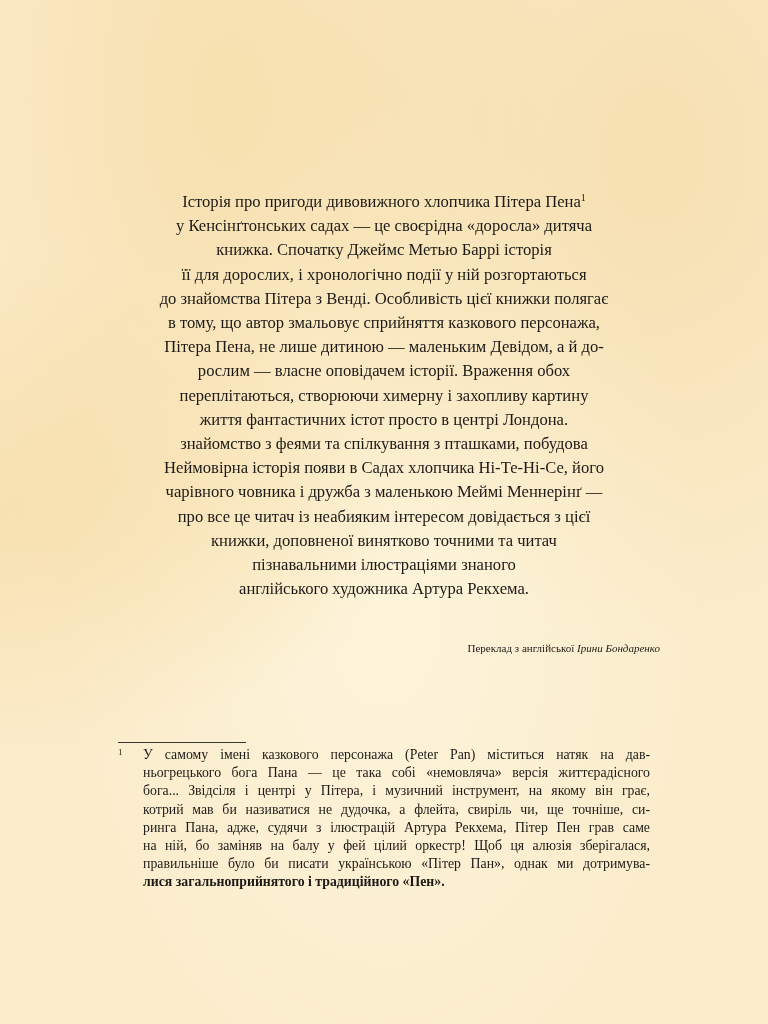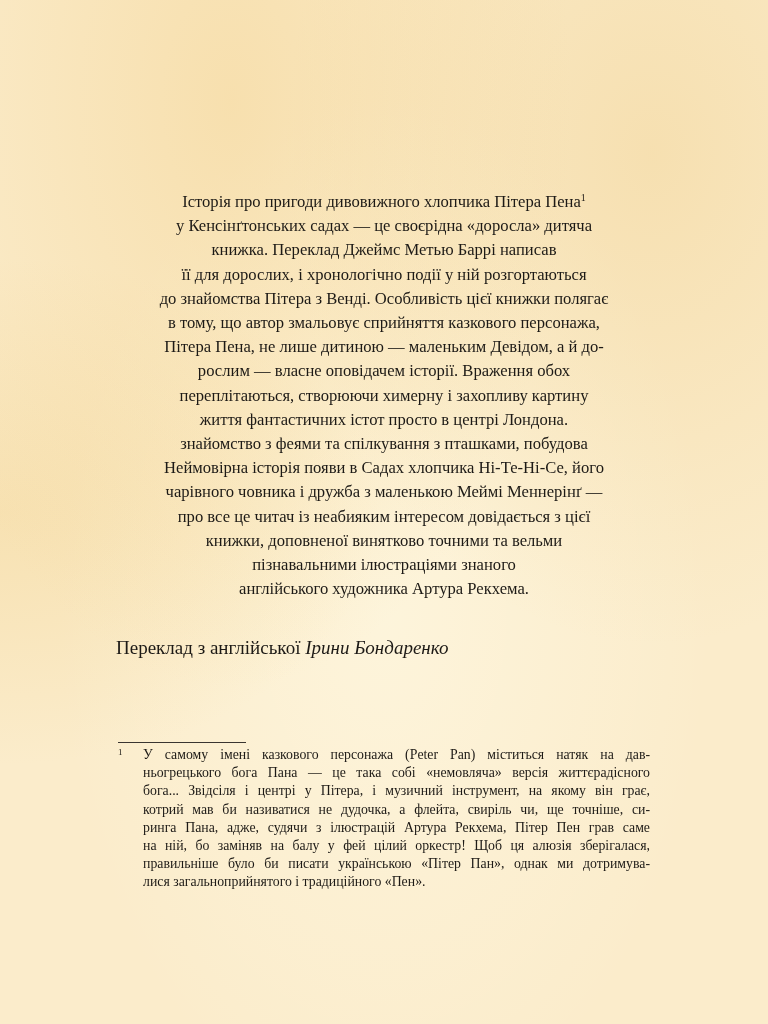--- a/index.html
+++ b/index.html
@@ -38,25 +38,25 @@
     display: block;
     white-space: nowrap;
   }
   .main-text sup {
     font-size: 10px;
     line-height: 0;
     vertical-align: 6px;
   }
   .translator {
     position: absolute;
-    left: 116px;
+    left: 132px;
     top: 637px;
     width: 528px;
-    text-align: left;
-    font-size: 19px;
+    text-align: right;
+    font-size: 11px;
     line-height: 22px;
   }
   .translator .name {
     font-style: italic;
   }
   .fn-rule {
     position: absolute;
     left: 118px;
     top: 742px;
     width: 128px;
@@ -81,43 +81,44 @@
     margin-left: 25px;
   }
   .footnote .fline {
     display: block;
     text-align: justify;
     text-align-last: justify;
     white-space: nowrap;
   }
   .footnote .fline.last {
     text-align-last: left;
+    font-weight: bold;
   }
 </style>
 </head>
 <body>
 
 <div class="page">
 
   <div class="main-text">
     <span class="line"><span>Історія про пригоди дивовижного хлопчика Пітера Пена</span><sup>1</sup></span>
     <span class="line">у Кенсінґтонських садах — це своєрідна «доросла» дитяча</span>
-    <span class="line">книжка. Переклад Джеймс Метью Баррі написав</span>
+    <span class="line">книжка. Спочатку Джеймс Метью Баррі історія</span>
     <span class="line">її для дорослих, і хронологічно події у ній розгортаються</span>
     <span class="line">до знайомства Пітера з Венді. Особливість цієї книжки полягає</span>
     <span class="line">в тому, що автор змальовує сприйняття казкового персонажа,</span>
     <span class="line">Пітера Пена, не лише дитиною — маленьким Девідом, а й до-</span>
     <span class="line">рослим — власне оповідачем історії. Враження обох</span>
     <span class="line">переплітаються, створюючи химерну і захопливу картину</span>
     <span class="line">життя фантастичних істот просто в центрі Лондона.</span>
     <span class="line">знайомство з феями та спілкування з пташками, побудова</span>
     <span class="line">Неймовірна історія появи в Садах хлопчика Ні-Те-Ні-Се, його</span>
     <span class="line">чарівного човника і дружба з маленькою Меймі Меннерінґ —</span>
     <span class="line">про все це читач із неабияким інтересом довідається з цієї</span>
-    <span class="line">книжки, доповненої винятково точними та вельми</span>
+    <span class="line">книжки, доповненої винятково точними та читач</span>
     <span class="line">пізнавальними ілюстраціями знаного</span>
     <span class="line">англійського художника Артура Рекхема.</span>
   </div>
 
   <div class="translator">
     <span>Переклад з англійської </span><span class="name">Ірини Бондаренко</span>
   </div>
 
   <div class="fn-rule"></div>
 

